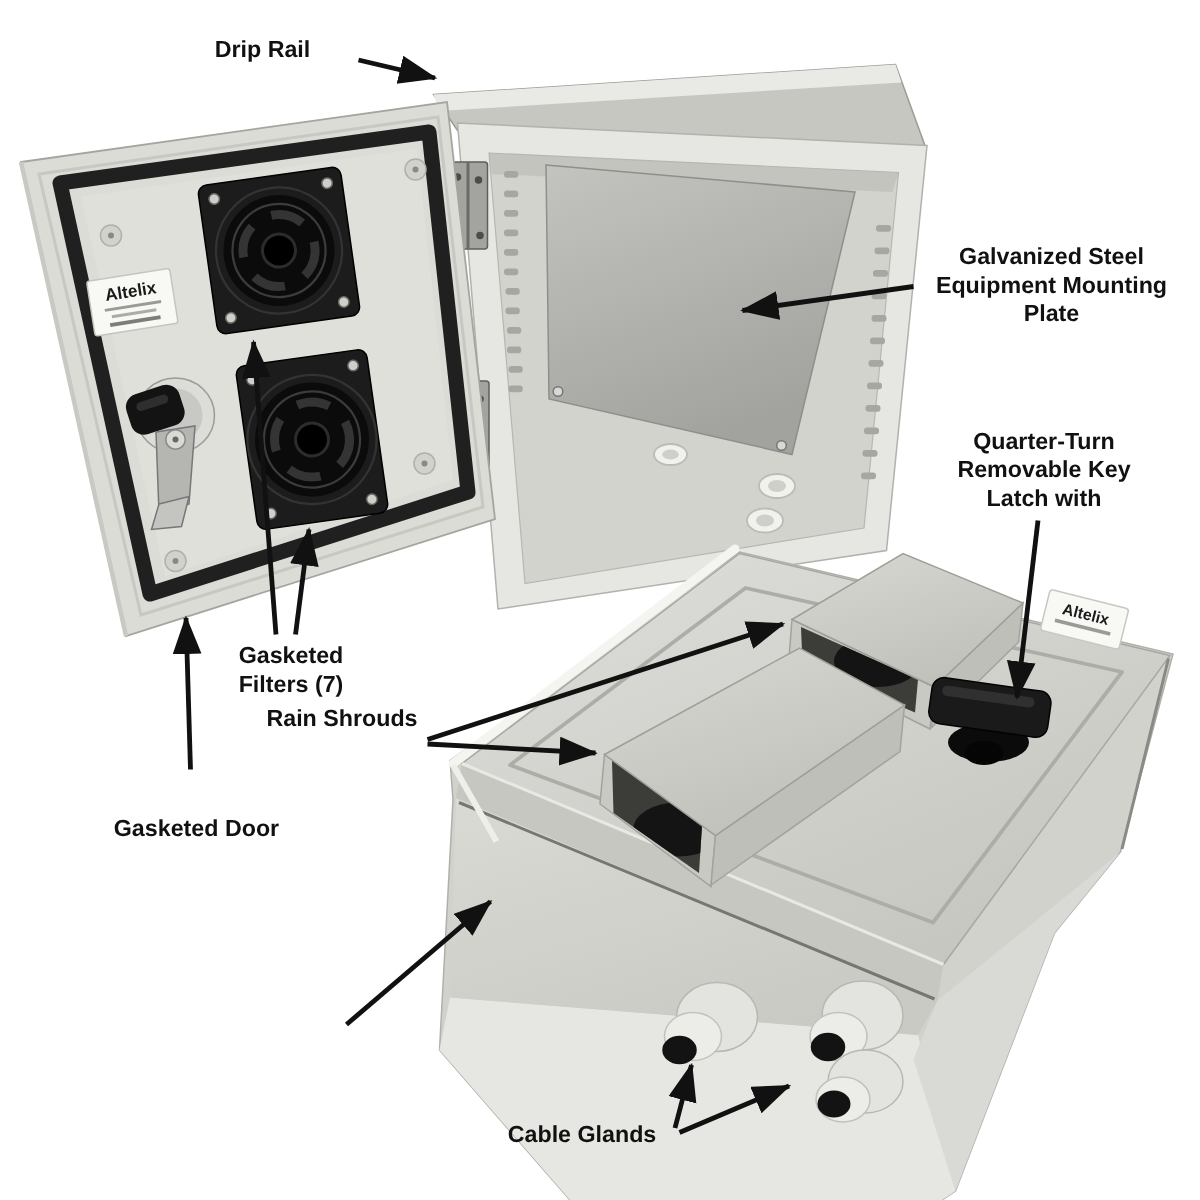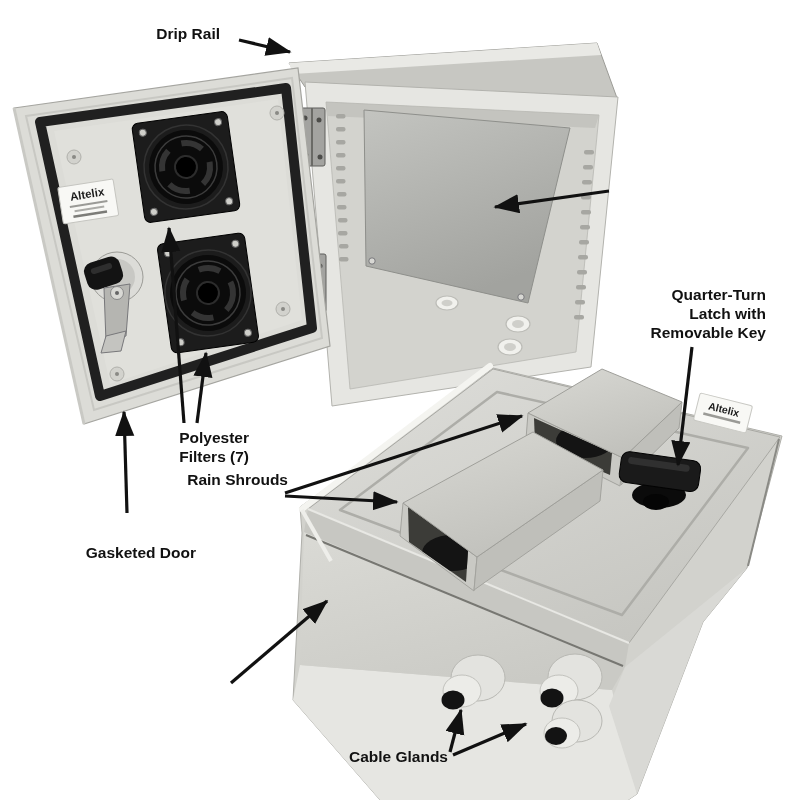--- a/index.html
+++ b/index.html
@@ -2,21 +2,21 @@
 <html><head>
 <meta charset="utf-8">
 <style>
   html,body{margin:0;padding:0;background:#ffffff;}
   .stage{
     position:relative;width:800px;height:800px;background:#ffffff;
     overflow:hidden;font-family:"Liberation Sans",sans-serif;
   }
   .stage svg{position:absolute;left:0;top:0;}
   .callout{
-    position:absolute;text-align:right;font-weight:700;
+    position:absolute;text-align:center;font-weight:700;
     font-size:15.5px;line-height:1.22;color:#111;
   }
   .callout span{display:block;white-space:nowrap;}
 </style>
 </head>
 <body>
 
 <div class="stage">
 
 <svg width="800" height="800" viewBox="0 0 800 800">
@@ -292,29 +292,34 @@
       <line x1="450" y1="752" x2="461" y2="710" marker-end="url(#ah)"></line>
       <line x1="453" y1="755" x2="526" y2="724" marker-end="url(#ah)"></line>
     </g>
   </g>
 </svg>
 
   <div class="callout" style="left:130px;top:25px;width:90px;">
     <span>Drip Rail</span>
   </div>
 
+  <div class="callout" style="left:611px;top:163px;width:180px;">
+    <span>Galvanized Steel</span>
+    <span>Equipment Mounting</span>
+    <span>Plate</span>
+  </div>
 
   <div class="callout" style="left:626px;top:286px;width:140px;">
     <span>Quarter-Turn</span>
+    <span>Removable Key</span>
     <span>Latch with</span>
-    <span>Removable Key</span>
   </div>
 
   <div class="callout" style="left:139px;top:429px;width:110px;">
-    <span>Polyester</span>
+    <span>Gasketed</span>
     <span>Filters (7)</span>
   </div>
 
   <div class="callout" style="left:168px;top:471px;width:120px;">
     <span>Rain Shrouds</span>
   </div>
 
   <div class="callout" style="left:66px;top:544px;width:130px;">
     <span>Gasketed Door</span>
   </div>

